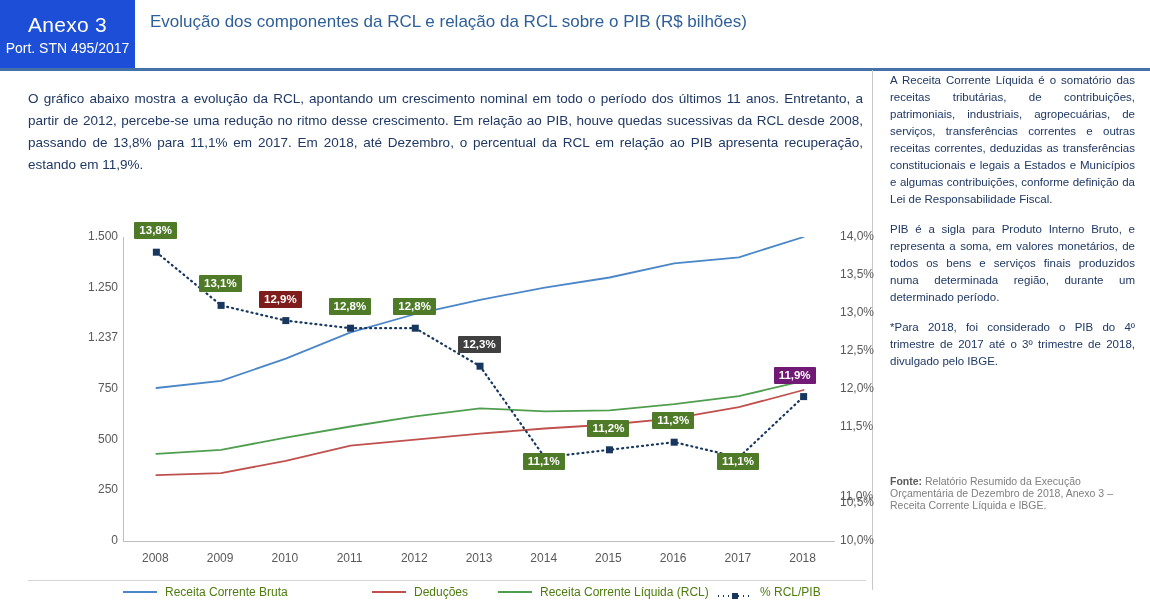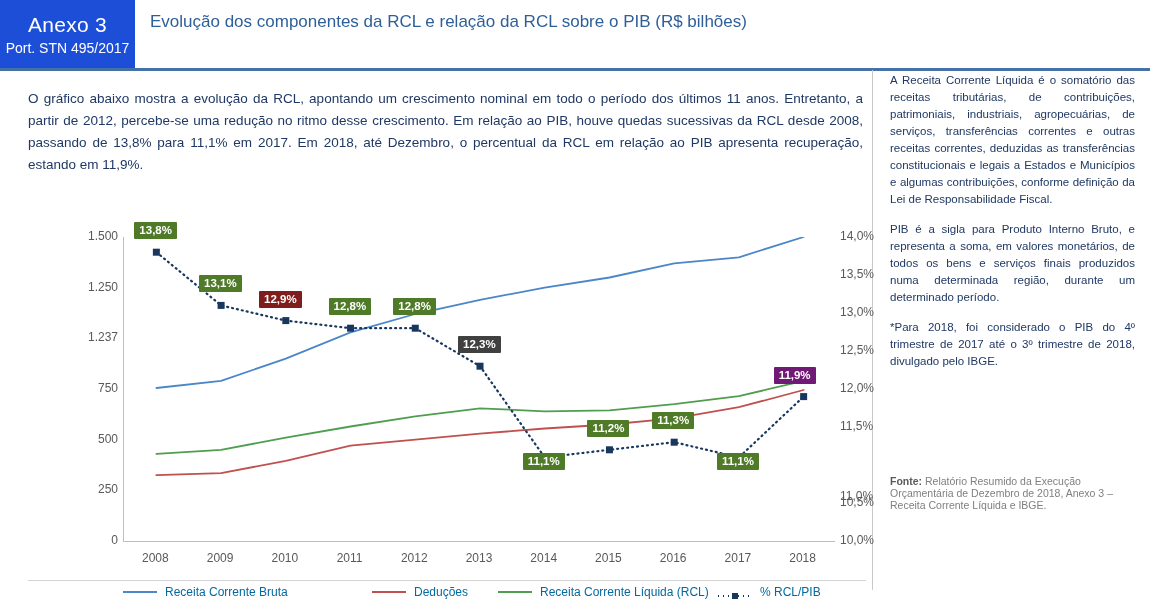--- a/index.html
+++ b/index.html
@@ -71,21 +71,21 @@
   .dlabel{
     position:absolute;background:#4f7a28;color:#ffffff;font-size:11.5px;font-weight:bold;
     padding:2px 5px 3px 5px;border-radius:1px;white-space:nowrap;
   }
   
   .legend{
     position:absolute;left:28px;top:580px;width:838px;height:22px;
     border-top:1px solid #d4d4d4;
     display:flex;align-items:center;
   }
-  .leg-item{display:flex;align-items:center;font-size:12px;color:#0369a1;}
+  .leg-item{display:flex;align-items:center;font-size:12px;color:#4d7c0f;}
   .leg-line{width:34px;height:0;border-top-width:2px;border-top-style:solid;margin-right:8px;}
   .leg-dotted{width:34px;height:6px;margin-right:8px;position:relative;}
 </style>
 </head>
 <body>
 
 <div class="header">
   <div class="anexo-box">
     <div class="anexo-title">Anexo 3</div>
     <div class="anexo-sub">Port. STN 495/2017</div>

